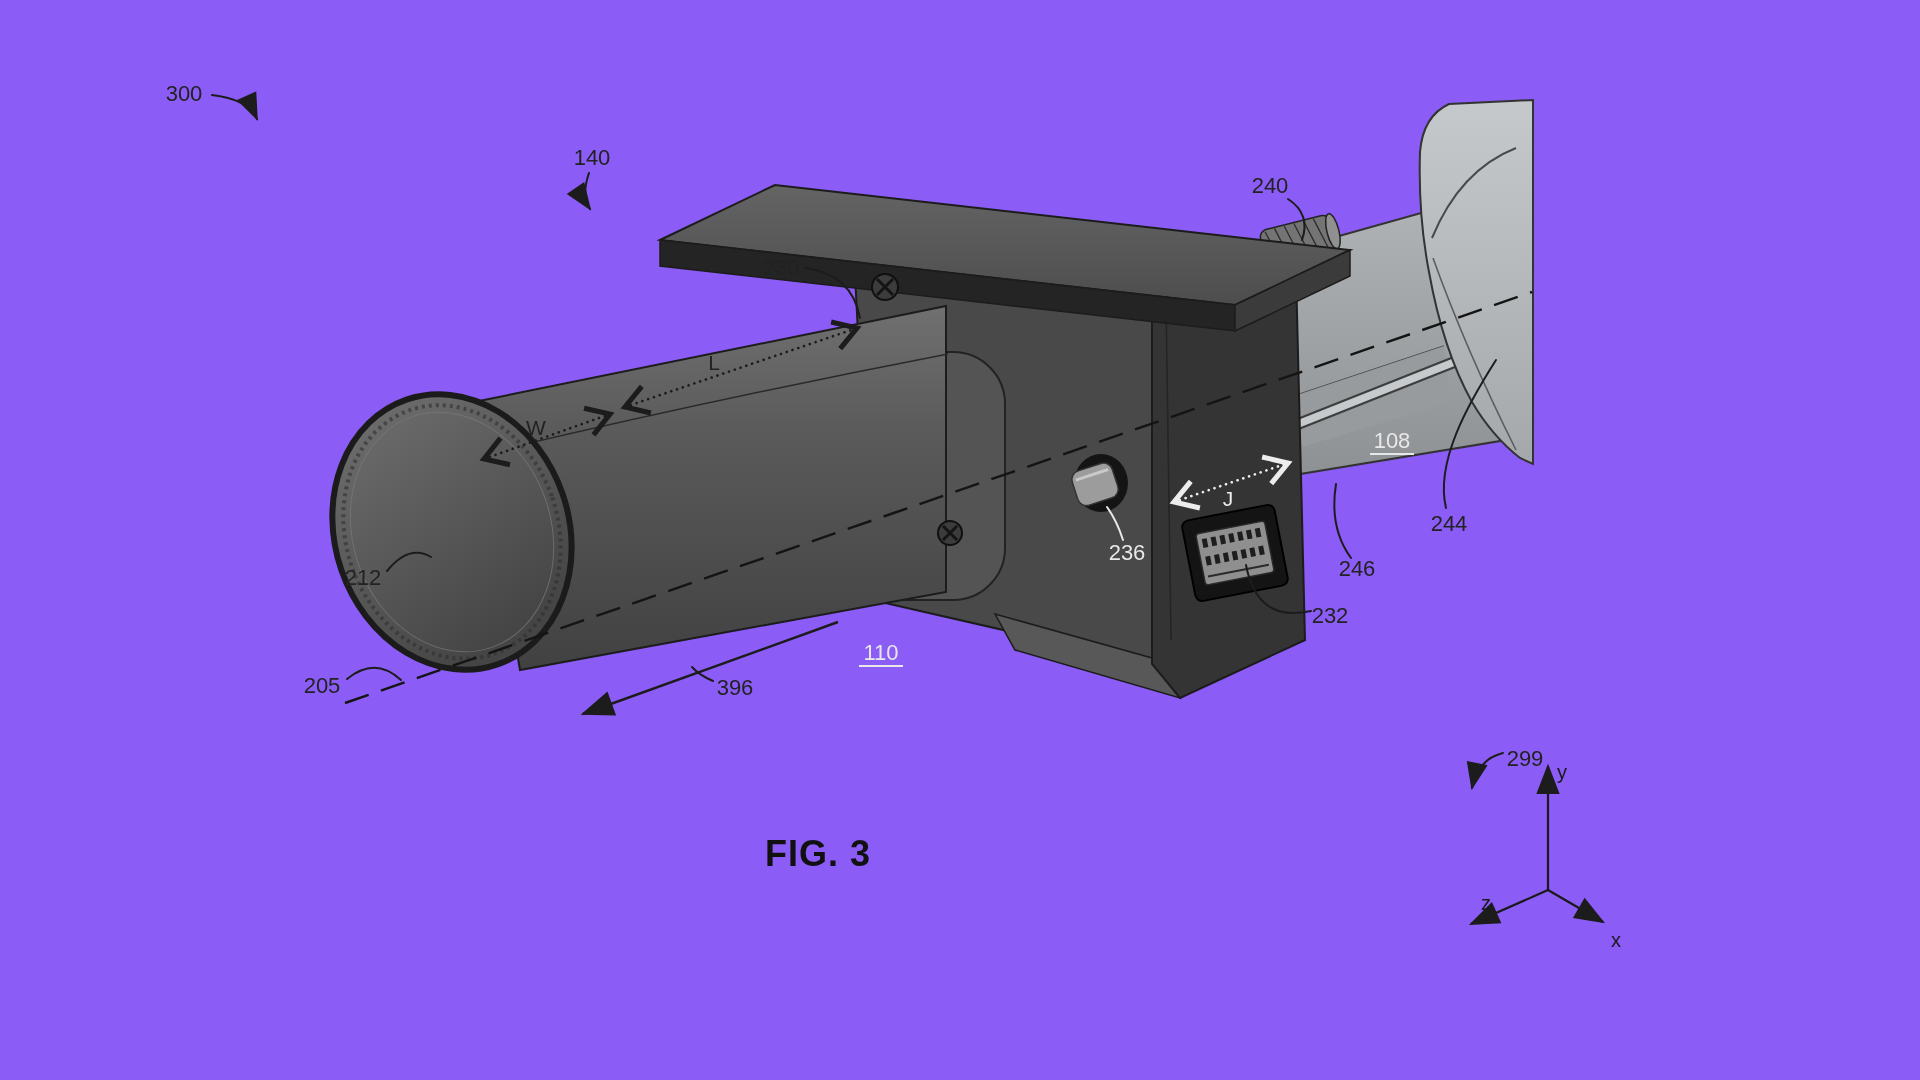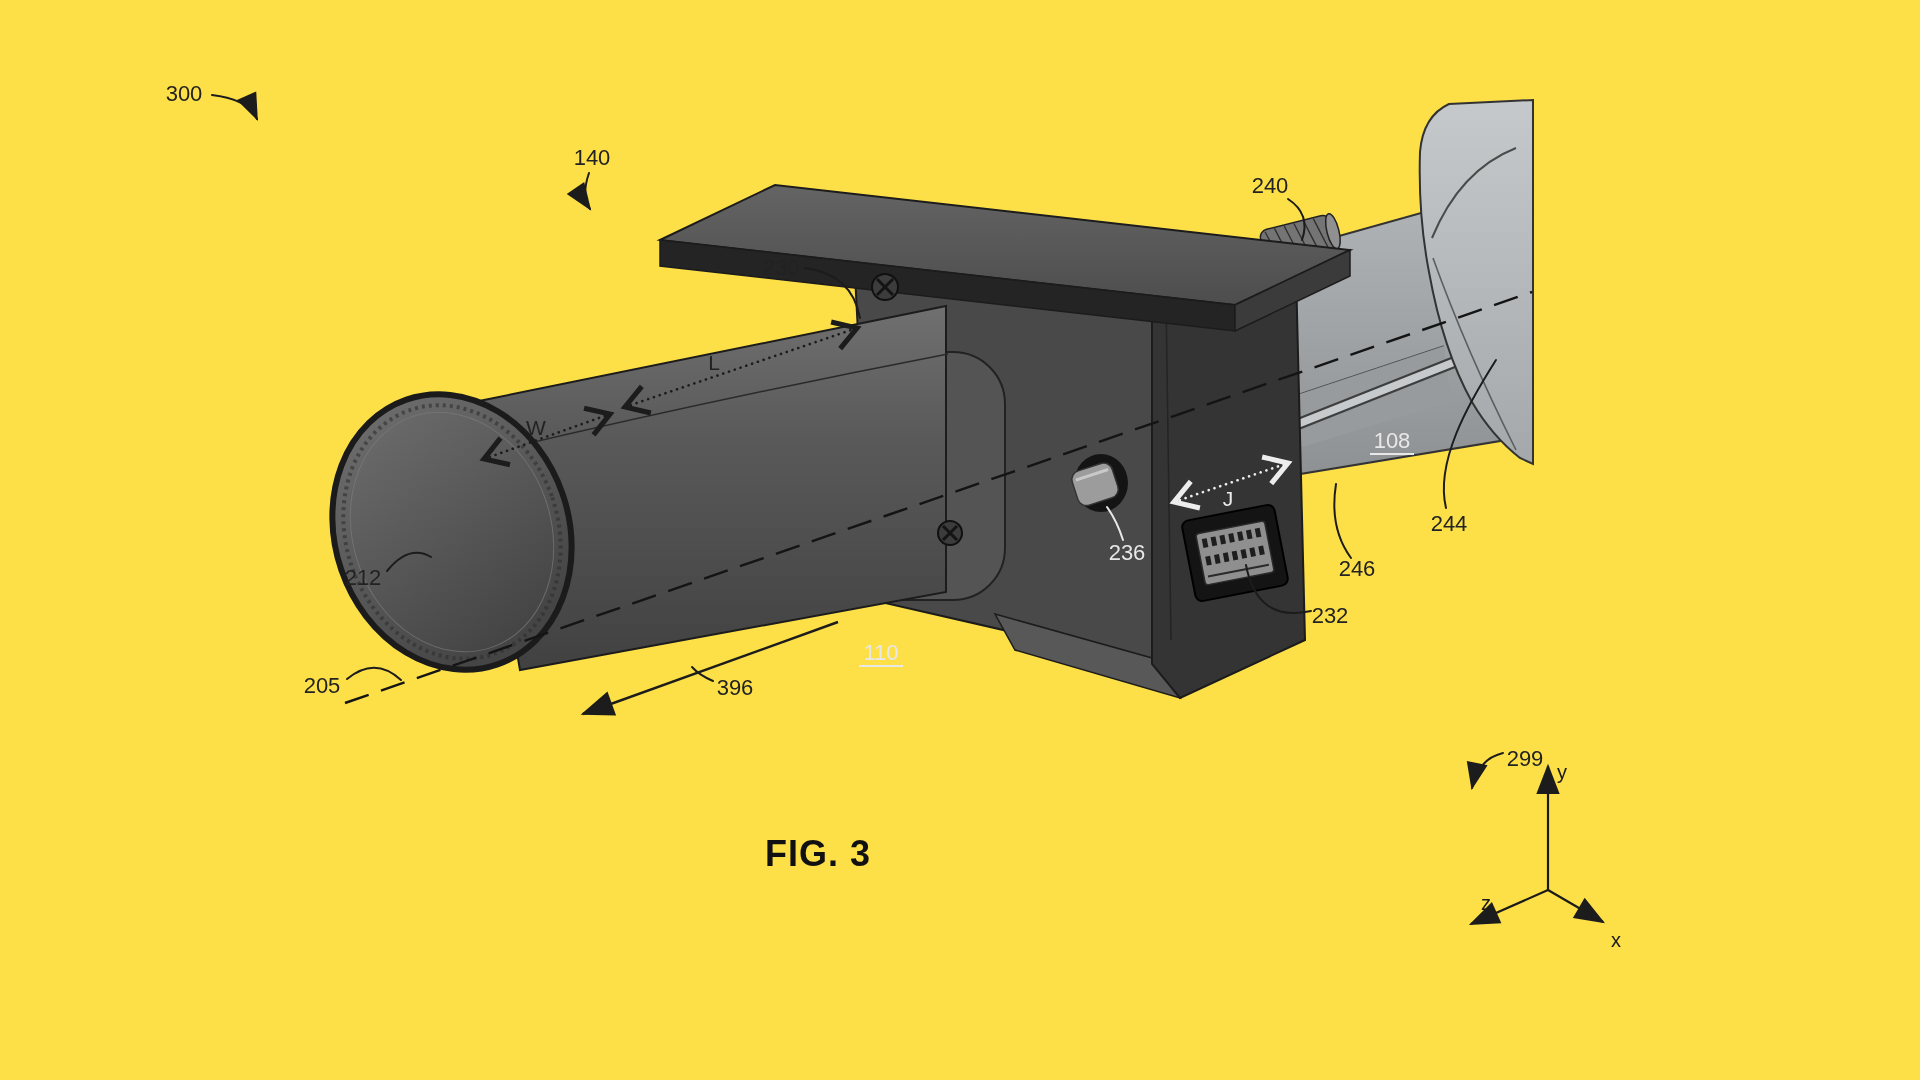--- a/index.html
+++ b/index.html
@@ -1,16 +1,16 @@
 <!DOCTYPE html>
 <html><head>
 <meta charset="utf-8">
 <style>
   html,body{margin:0;padding:0;background:#ffffff;}
-  .page{position:relative;width:1920px;height:1080px;background:#fde047;overflow:hidden;
+  .page{position:relative;width:1920px;height:1080px;background:#8b5cf6;overflow:hidden;
         font-family:"Liberation Sans", sans-serif;}
   svg text{font-family:"Liberation Sans", sans-serif;}
   .ref{font-size:22px;fill:#222222;}
   .ref-light{font-size:22px;fill:#e8e8e8;}
   .dim{font-size:21px;fill:#222222;}
   .dim-light{font-size:21px;fill:#ececec;}
   .axis{font-size:20px;fill:#1a1a1a;}
   .caption{font-size:36px;font-weight:bold;fill:#111111;letter-spacing:1px;}
 </style>
 </head>

